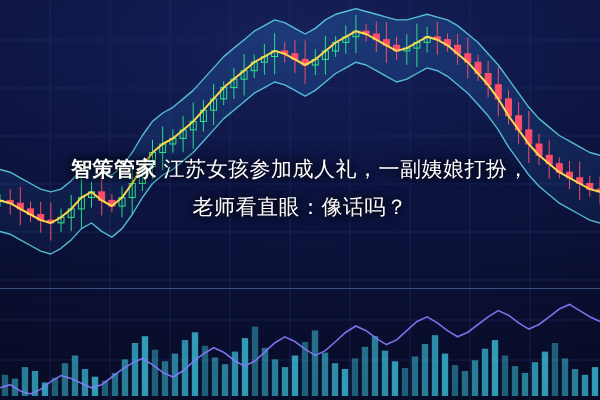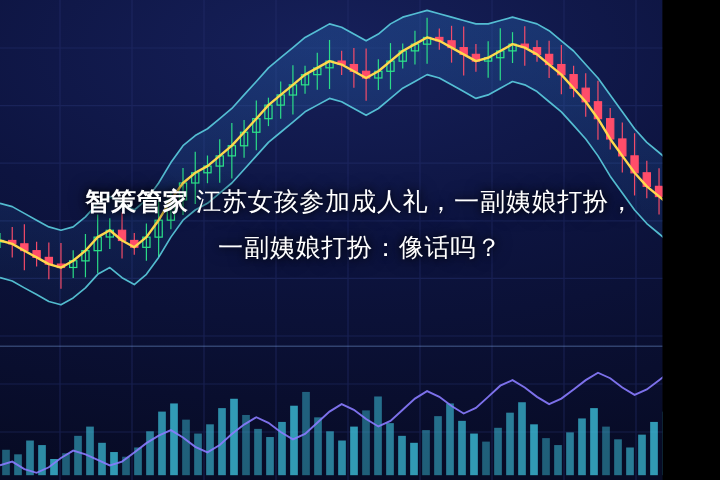--- a/index.html
+++ b/index.html
@@ -8,21 +8,21 @@
     background: #000;
   }
   body {
     width: 600px;
     height: 400px;
     overflow: hidden;
     font-family: "Liberation Sans", sans-serif;
   }
   #stage {
     position: relative;
-    width: 552px;
+    width: 600px;
     height: 400px;
     background: #0a0f2b;
     overflow: hidden;
   }
   
   #bg {
     position: absolute;
     inset: 0;
     background:
       radial-gradient(ellipse 140% 90% at 50% 10%, #16205a 0%, #0d1440 45%, #070b25 100%);
@@ -313,15 +313,15 @@
       </g>
     <g id="macd">
         <path d="M0.0 99.8 L10.2 96.7 L20.3 102.9 L30.5 106.0 L40.7 101.4 L50.8 93.6 L61.0 87.5 L71.2 90.6 L81.4 95.2 L91.5 99.8 L101.7 96.7 L111.9 89.0 L122.0 81.3 L132.2 75.1 L142.4 70.5 L152.5 76.6 L162.7 84.4 L172.9 89.0 L183.1 82.8 L193.2 73.6 L203.4 65.8 L213.6 59.7 L223.7 64.3 L233.9 72.0 L244.1 78.2 L254.2 73.6 L264.4 64.3 L274.6 55.0 L284.7 48.8 L294.9 53.5 L305.1 61.2 L315.3 67.4 L325.4 62.7 L335.6 53.5 L345.8 44.2 L355.9 38.0 L366.1 42.7 L376.3 50.4 L386.4 56.6 L396.6 51.9 L406.8 42.7 L416.9 33.4 L427.1 28.8 L437.3 34.9 L447.5 42.7 L457.6 48.8 L467.8 44.2 L478.0 36.5 L488.1 28.8 L498.3 22.6 L508.5 27.2 L518.6 34.9 L528.8 41.1 L539.0 36.5 L549.2 28.8 L559.3 21.0 L569.5 16.4 L579.7 22.6 L589.8 28.8 L600.0 33.4" fill="none" stroke="#8a7bff" stroke-width="1.6" opacity="0.9"></path>
       </g>
   </svg>
 
   <div id="titleOverlay">
     <div class="title-line">
       <span class="brand">智策管家</span><span> 江苏女孩参加成人礼，一副姨娘打扮，</span>
     </div>
-    <div class="title-line">一副姨娘打扮：像话吗？</div>
+    <div class="title-line">老师看直眼：像话吗？</div>
   </div>
 </div>
 
 </body></html>

